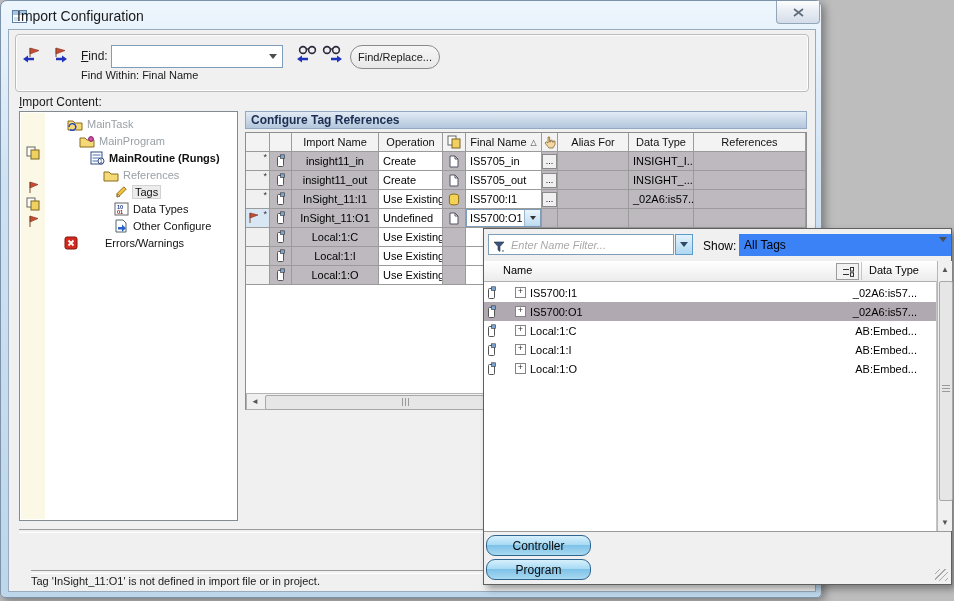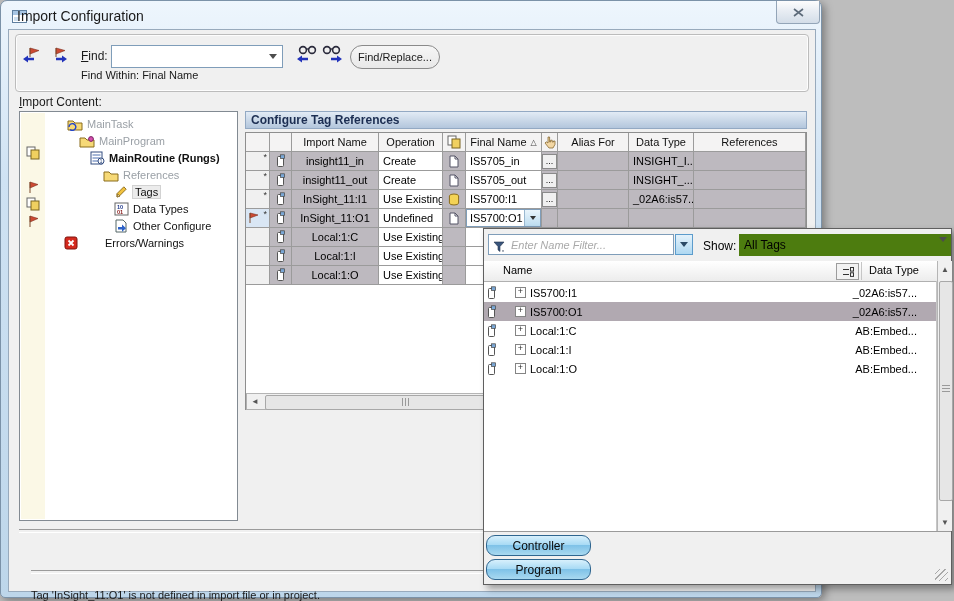--- a/index.html
+++ b/index.html
@@ -69,35 +69,35 @@
   .sort-asc{font-size:8px;color:#444;margin-left:4px;}
   .tbl-fill{position:absolute;left:244px;top:285px;width:561px;height:107px;background:#fff;border-left:1px solid #8e8e8e;}
   .hscroll{position:absolute;left:245px;top:392px;width:560px;height:17px;background:#f0f0f0;border:1px solid #b0b0b0;border-top:1px solid #b5b5b5;box-sizing:border-box;}
   .sb-btn{position:absolute;width:16px;height:15px;display:flex;align-items:center;justify-content:center;font-size:8px;color:#555;background:#f0f0f0;cursor:pointer;}
   .h-thumb{position:absolute;left:18px;top:1px;width:284px;height:13px;background:#e6e6e6;border:1px solid #a8a8a8;border-radius:2px;cursor:pointer;}
   .h-grip{position:absolute;left:136px;top:2px;width:9px;height:8px;
     background:repeating-linear-gradient(90deg,#9a9a9a 0 1px,transparent 1px 3px);}
 
   
   .etch{position:absolute;height:2px;border-top:1px solid #9b9b9b;border-bottom:1px solid #ffffff;}
-  .status-text{position:absolute;left:30px;top:588px;font-size:11px;color:#1a1a1a;}
+  .status-text{position:absolute;left:30px;top:574px;font-size:11px;color:#1a1a1a;}
 
   
   .popup{position:absolute;left:483px;top:228px;width:469px;height:357px;background:#fff;
     border:1px solid #5f5f5f;box-shadow:4px 4px 7px rgba(0,0,0,.35);box-sizing:border-box;}
   .filter-bar{position:absolute;left:0;top:0;right:0;height:32px;background:#f0f0f0;}
   .filter-field{position:absolute;left:4px;top:5px;width:186px;height:21px;background:#fff;border:1px solid #7f9db9;box-sizing:border-box;}
   .filter-field input{position:absolute;left:20px;top:2px;right:2px;bottom:2px;border:none;outline:none;
     font:italic 11px "Liberation Sans",sans-serif;color:#555;background:transparent;}
   .filter-field input::placeholder{color:#a9a9a9;font-style:italic;}
   .funnel{position:absolute;left:4px;top:4px;}
   .filter-drop{position:absolute;left:191px;top:5px;width:18px;height:21px;background:linear-gradient(#e4f2fb,#aed8f2);
     border:1px solid #5c9ccc;display:flex;align-items:center;justify-content:center;box-sizing:border-box;cursor:pointer;}
   .show-lbl{position:absolute;left:219px;top:10px;font-size:12px;}
-  .show-combo{position:absolute;left:255px;top:5px;width:212px;height:22px;background:#4d7c0f;font-size:12px;}
+  .show-combo{position:absolute;left:255px;top:5px;width:212px;height:22px;background:#3b82f6;font-size:12px;}
   .show-combo .val{position:absolute;left:5px;top:4px;}
   .show-combo .drop{position:absolute;right:4px;top:8px;}
   .list-hdr{position:absolute;left:0;top:32px;right:0;height:20px;background:linear-gradient(#ffffff,#ececec);
     border-bottom:1px solid #b0b0b0;font-size:11px;}
   .lh-name{position:absolute;left:19px;top:3px;}
   .lh-type{position:absolute;left:385px;top:3px;}
   .lh-sep{position:absolute;top:1px;bottom:1px;width:1px;background:#c6c6c6;}
   .sort-btn{position:absolute;left:352px;top:2px;width:21px;height:15px;background:#f2f2f2;border:1px solid #9c9c9c;
     display:flex;align-items:center;justify-content:center;cursor:pointer;}
   .list-row{position:absolute;left:0;width:453px;height:19px;font-size:11px;display:flex;align-items:center;}

